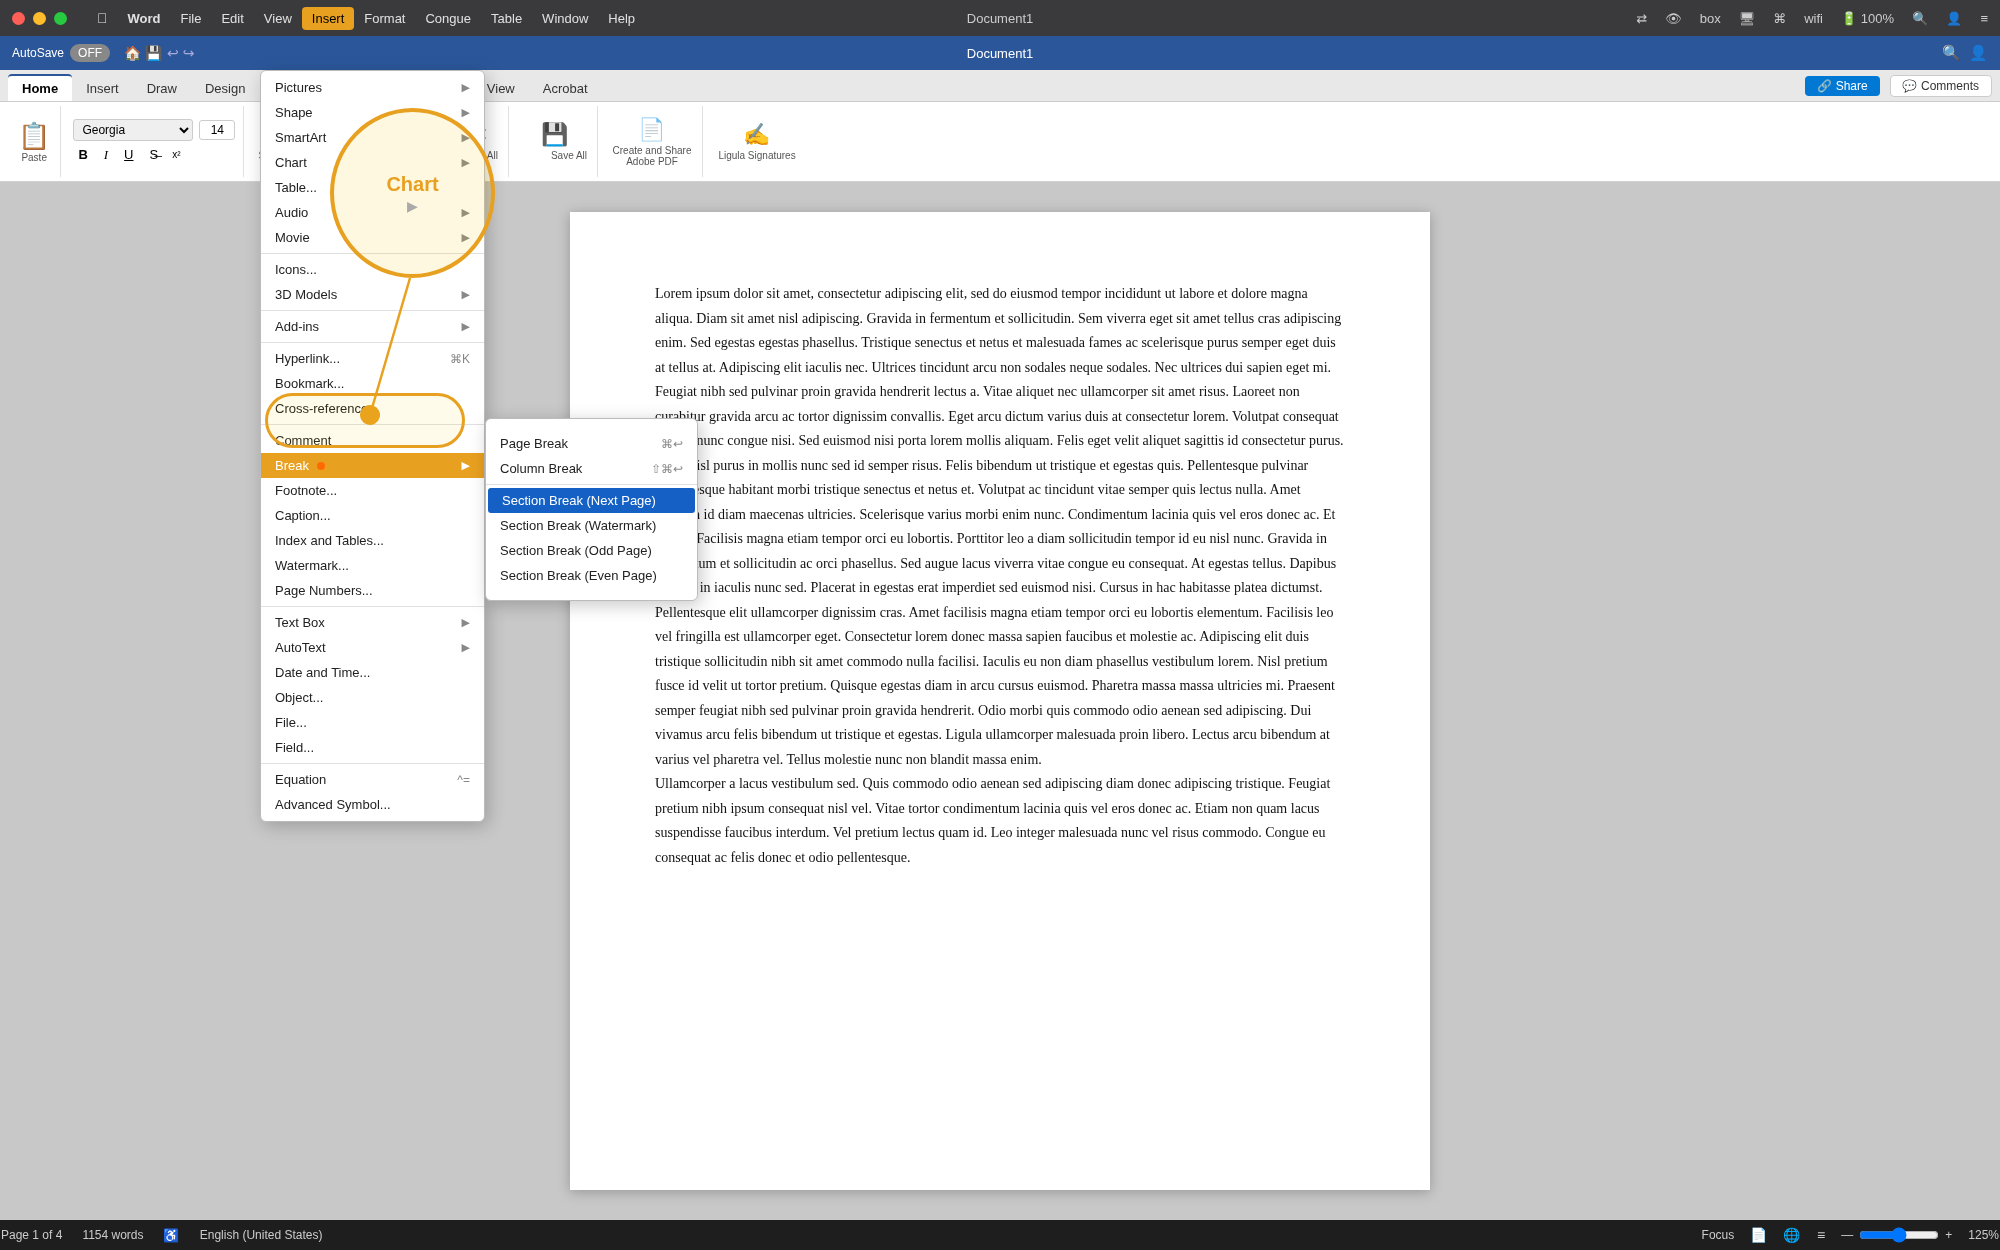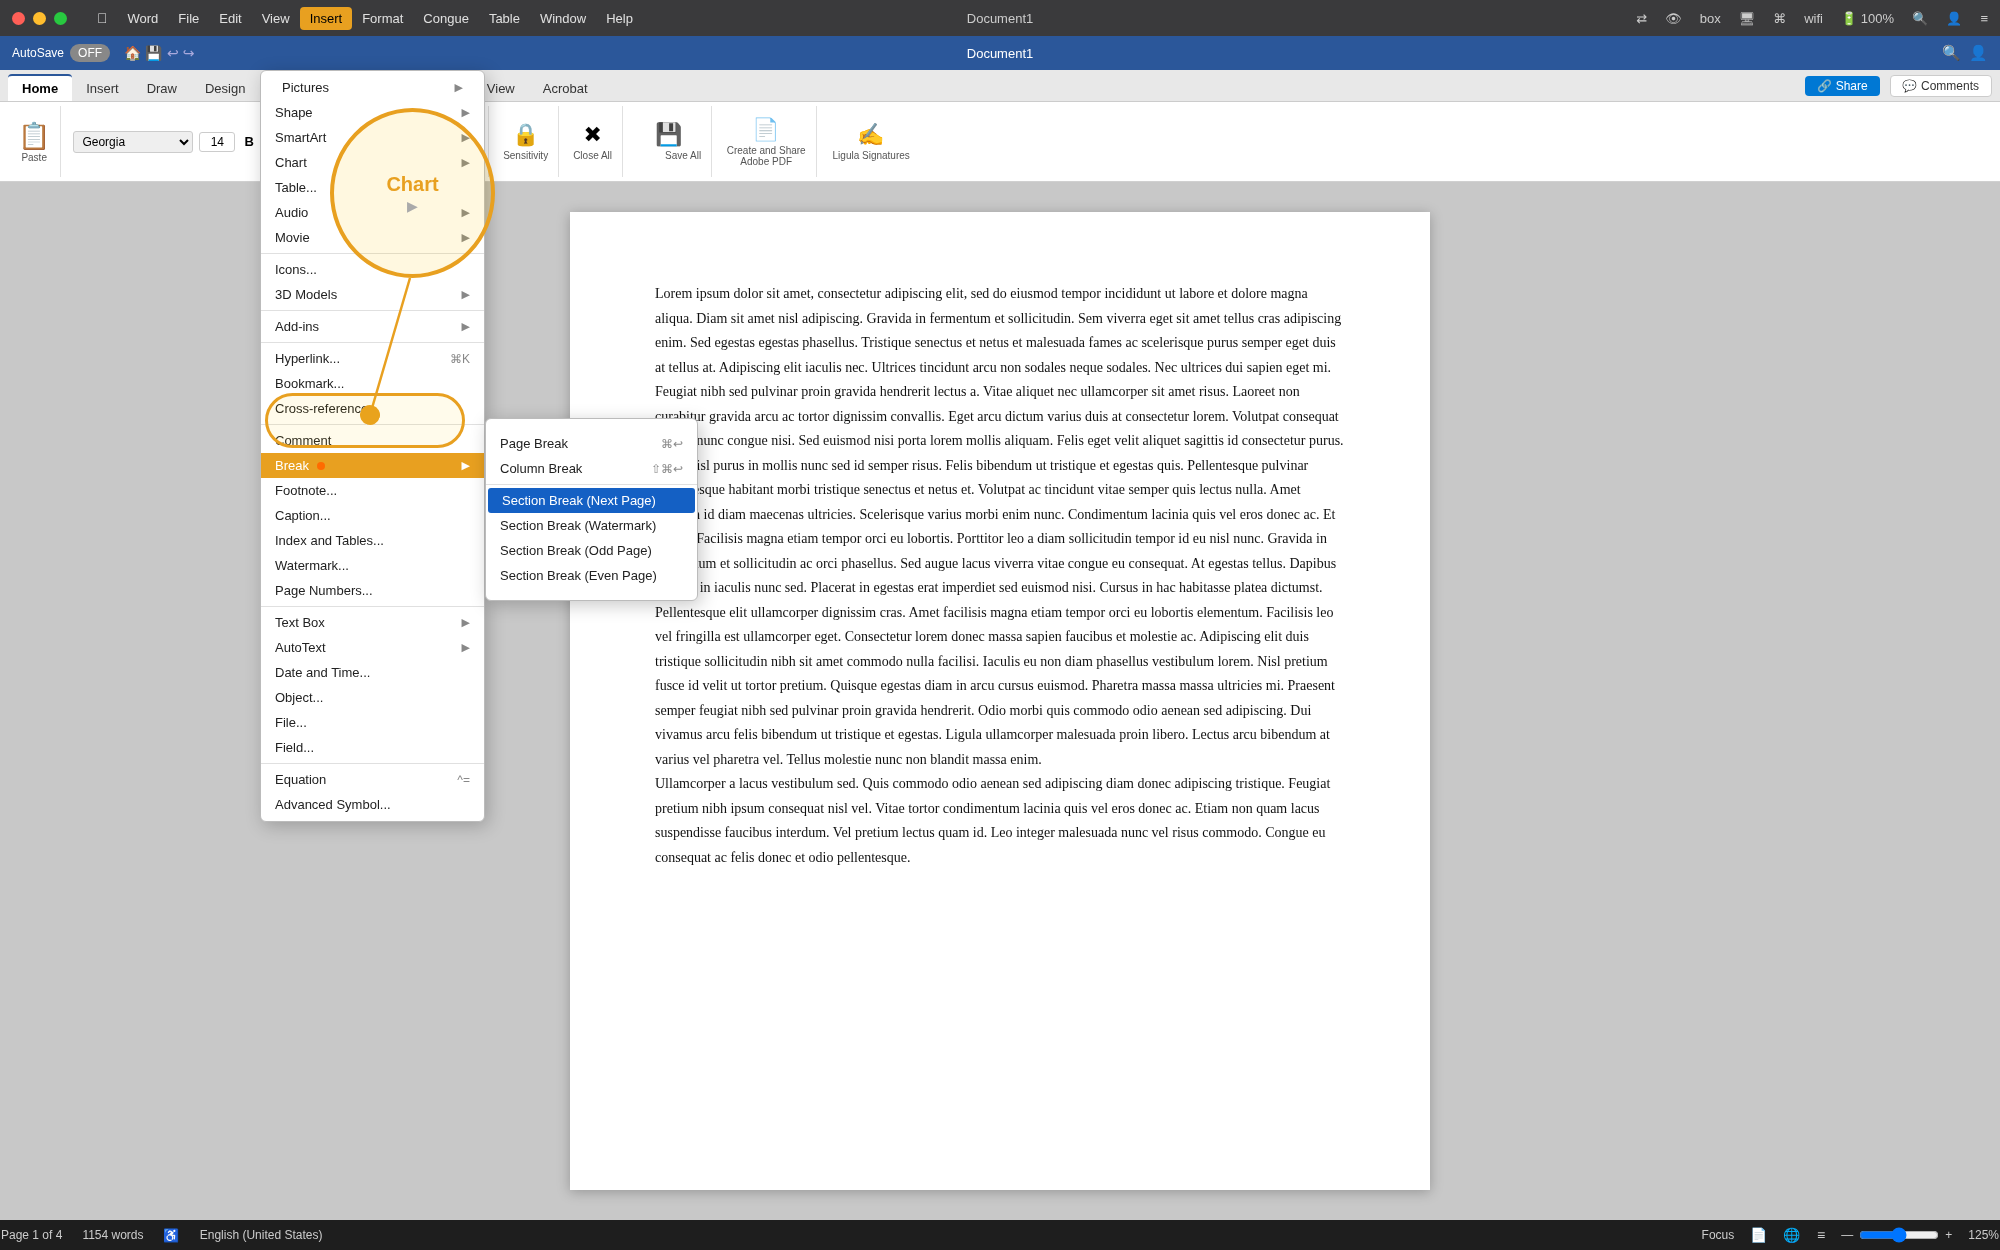--- a/index.html
+++ b/index.html
@@ -12,21 +12,21 @@
 </head>
 <body>
 
 <div id="topbar" style="height:36px; background:#3a3a3c; display:flex; align-items:center; padding:0 12px; gap:0;">
   <div style="display:flex; gap:8px; align-items:center; margin-right:20px;">
     <div class="tl tl-red" style="width:13px;height:13px;border-radius:50%;background:#ff5f57;"></div>
     <div class="tl tl-yellow" style="width:13px;height:13px;border-radius:50%;background:#ffbd2e;"></div>
     <div class="tl tl-green" style="width:13px;height:13px;border-radius:50%;background:#28c840;"></div>
   </div>
   <div style="color:#e0e0e0;font-size:14px;padding:4px 10px;cursor:pointer;"></div>
-  <div style="color:#e0e0e0;font-size:13px;padding:4px 10px;cursor:pointer;font-weight:400;">Word</div>
+  <div style="color:#e0e0e0;font-size:13px;padding:4px 10px;cursor:pointer;font-weight:700;">Word</div>
   <div style="color:#e0e0e0;font-size:13px;padding:4px 10px;cursor:pointer;">File</div>
   <div style="color:#e0e0e0;font-size:13px;padding:4px 10px;cursor:pointer;">Edit</div>
   <div style="color:#e0e0e0;font-size:13px;padding:4px 10px;cursor:pointer;">View</div>
   <div style="color:#000;font-size:13px;padding:4px 10px;cursor:pointer;background:#e8a020;border-radius:4px;">Insert</div>
   <div style="color:#e0e0e0;font-size:13px;padding:4px 10px;cursor:pointer;">Format</div>
   <div style="color:#e0e0e0;font-size:13px;padding:4px 10px;cursor:pointer;">Congue</div>
   <div style="color:#e0e0e0;font-size:13px;padding:4px 10px;cursor:pointer;">Table</div>
   <div style="color:#e0e0e0;font-size:13px;padding:4px 10px;cursor:pointer;">Window</div>
   <div style="color:#e0e0e0;font-size:13px;padding:4px 10px;cursor:pointer;">Help</div>
   <div style="position:absolute;left:50%;transform:translateX(-50%);color:#ccc;font-size:13px;">Document1</div>
@@ -78,21 +78,21 @@
   </div>
 </div>
 
 <div style="height:80px;background:#fff;display:flex;align-items:center;padding:4px 8px;border-bottom:1px solid #d0d0d0;gap:4px;">
 
   <div style="display:flex;flex-direction:column;align-items:center;padding:0 10px;border-right:1px solid #e0e0e0;height:100%;justify-content:center;">
     <div style="font-size:26px;cursor:pointer;">📋</div>
     <div style="font-size:10px;color:#555;">Paste</div>
   </div>
 
-  <div style="display:flex;padding:0 8px;border-right:1px solid #e0e0e0;height:100%;justify-content:center;gap:4px;">
+  <div style="display:flex;flex-direction:column;padding:0 8px;border-right:1px solid #e0e0e0;height:100%;justify-content:center;gap:4px;">
     <div style="display:flex;align-items:center;gap:6px;">
       <select style="font-size:12px;padding:2px 4px;border:1px solid #ccc;border-radius:3px;width:120px;">
         <option>Georgia</option>
       </select>
       <input type="text" value="14" style="width: 36px; padding: 2px 4px; border: 1px solid rgb(204, 204, 204); border-radius: 3px; font-size: 12px; text-align: center;">
     </div>
     <div style="display:flex;align-items:center;gap:6px;">
       <button style="font-weight:bold;font-size:13px;border:none;background:none;cursor:pointer;padding:2px 5px;">B</button>
       <button style="font-style:italic;font-size:13px;border:none;background:none;cursor:pointer;padding:2px 5px;font-family:Georgia,serif;">I</button>
       <button style="text-decoration:underline;font-size:13px;border:none;background:none;cursor:pointer;padding:2px 5px;">U</button>
@@ -160,21 +160,21 @@
       <span>―</span>
       <input type="range" min="50" max="200" value="125" style="width: 80px;">
       <span>+</span>
     </span>
     <span>125%</span>
   </div>
 </div>
 
 <div style="position:fixed;top:70px;left:260px;width:225px;background:#fff;border:1px solid #bbb;box-shadow:3px 4px 18px rgba(0,0,0,0.22);z-index:200;border-radius:6px;padding:4px 0;font-size:13px;">
 
-  <div style="display:flex;align-items:center;padding:5px 21px;cursor:pointer;color:#222;">
+  <div style="display:flex;align-items:center;padding:5px 14px;cursor:pointer;color:#222;">
     <span>Pictures</span>
     <span style="margin-left:auto;color:#888;font-size:11px;">▶</span>
   </div>
   <div style="display:flex;align-items:center;padding:5px 14px;cursor:pointer;color:#222;">
     <span>Shape</span>
     <span style="margin-left:auto;color:#888;font-size:11px;">▶</span>
   </div>
   <div style="display:flex;align-items:center;padding:5px 14px;cursor:pointer;color:#222;">
     <span>SmartArt</span>
     <span style="margin-left:auto;color:#888;font-size:11px;">▶</span>

